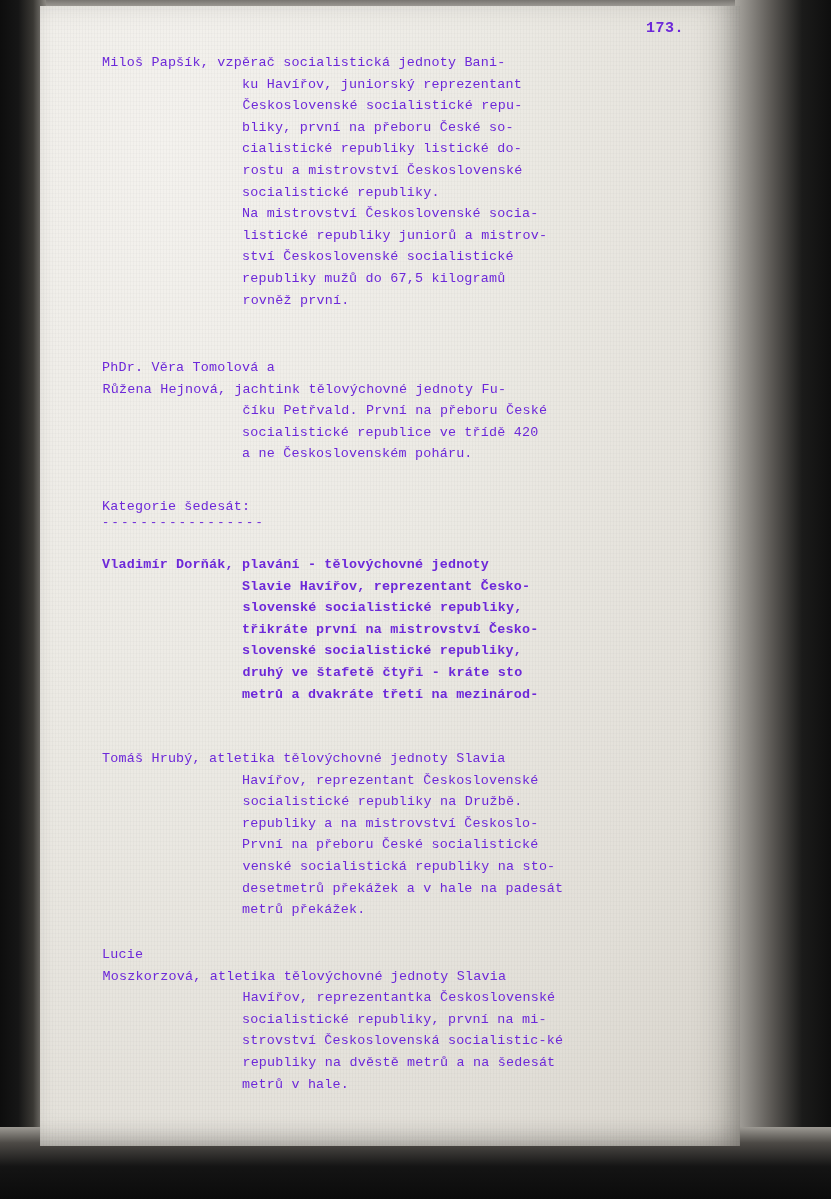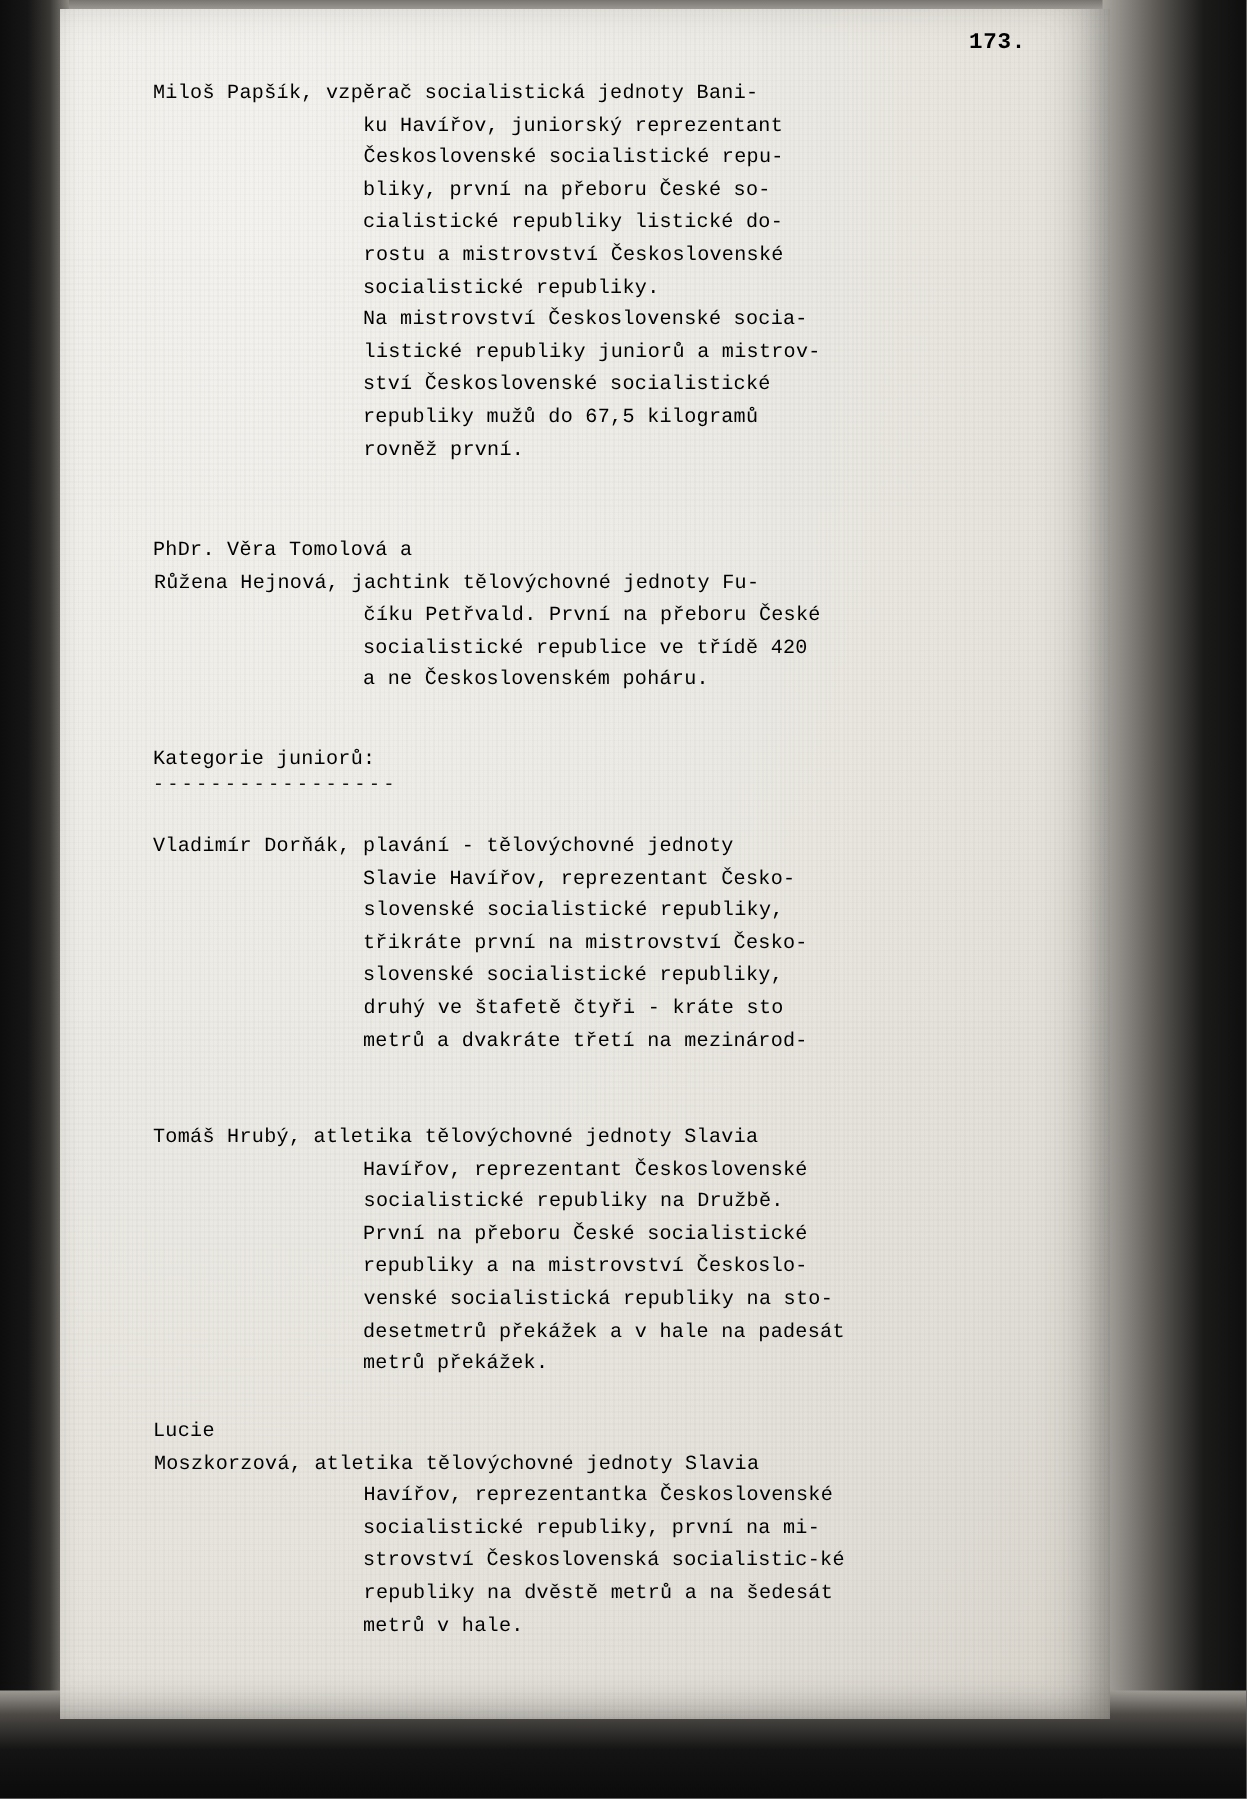--- a/index.html
+++ b/index.html
@@ -56,21 +56,21 @@
     width: 700px; height: 1140px;
     background-image:
       repeating-linear-gradient(90deg, rgba(0,0,0,.022) 0 1px, rgba(255,255,255,0) 1px 3px),
       repeating-linear-gradient(0deg, rgba(0,0,0,.015) 0 1px, rgba(255,255,255,0) 1px 4px);
     pointer-events: none;
   }
   .content {
     position: absolute;
     left: 40px; top: 6px;
     width: 700px; height: 912px;
-    color: #000000;
+    color: #6d28d9;
     font-size: 13.4px;
     line-height: 21.6px;
     letter-spacing: .2px;
   }
   .page-number {
     position: absolute;
     right: 56px;
     top: 12px;
     font-size: 15px;
     font-weight: 700;
@@ -136,40 +136,40 @@
 
     <div class="block" style="left:62px; top:351px;">
       <span class="line">PhDr. Věra Tomolová a</span>
       <span class="line"><span>Růžena Hejnová,</span><span> jachtink tělovýchovné jednoty Fu-</span></span>
       <span class="li">číku Petřvald. První na přeboru České</span>
       <span class="li">socialistické republice ve třídě 420</span>
       <span class="li">a ne Československém poháru.</span>
     </div>
 
     <div class="block" style="left:62px; top:490px;">
-      <span class="heading">Kategorie juniorů:</span>
+      <span class="heading">Kategorie šedesát:</span>
       <span class="dashed">-----------------</span>
     </div>
 
-    <div class="block" style="left:62px; top:548px;">
+    <div class="block" style="left:62px; top:548px;font-weight:bold;">
       <span class="line"><span>Vladimír Dorňák,</span><span> plavání - tělovýchovné jednoty</span></span>
       <span class="li">Slavie Havířov, reprezentant Česko-</span>
       <span class="li">slovenské socialistické republiky,</span>
       <span class="li">třikráte první na mistrovství Česko-</span>
       <span class="li">slovenské socialistické republiky,</span>
       <span class="li">druhý ve štafetě čtyři - kráte sto</span>
       <span class="li">metrů a dvakráte třetí na mezinárod-</span>
     </div>
 
     <div class="block" style="left:62px; top:742px;">
       <span class="line"><span>Tomáš Hrubý,</span><span> atletika tělovýchovné jednoty Slavia</span></span>
       <span class="li">Havířov, reprezentant Československé</span>
       <span class="li">socialistické republiky na Družbě.</span>
+      <span class="li">republiky a na mistrovství Českoslo-</span>
       <span class="li">První na přeboru České socialistické</span>
-      <span class="li">republiky a na mistrovství Českoslo-</span>
       <span class="li">venské socialistická republiky na sto-</span>
       <span class="li">desetmetrů překážek a v hale na padesát</span>
       <span class="li">metrů překážek.</span>
     </div>
 
     <div class="block" style="left:62px; top:938px;">
       <span class="line">Lucie</span>
       <span class="line"><span>Moszkorzová,</span><span> atletika tělovýchovné jednoty Slavia</span></span>
       <span class="li">Havířov, reprezentantka Československé</span>
       <span class="li">socialistické republiky, první na mi-</span>

